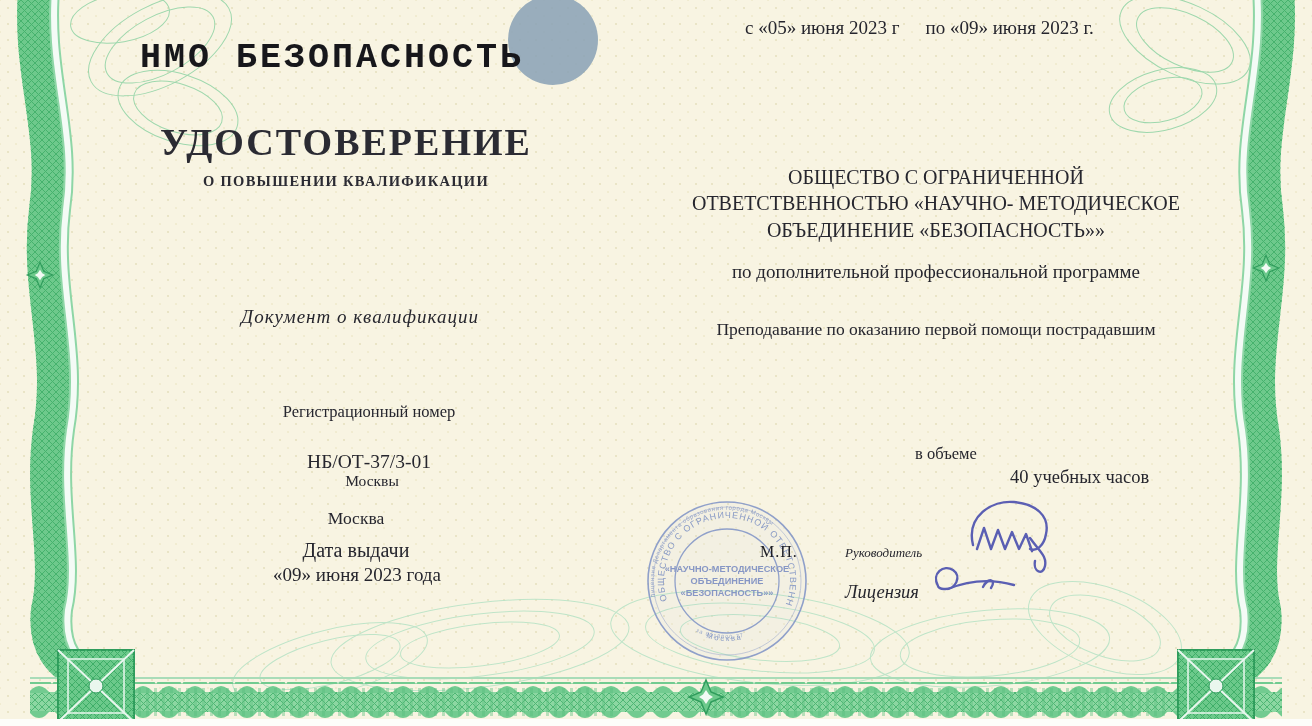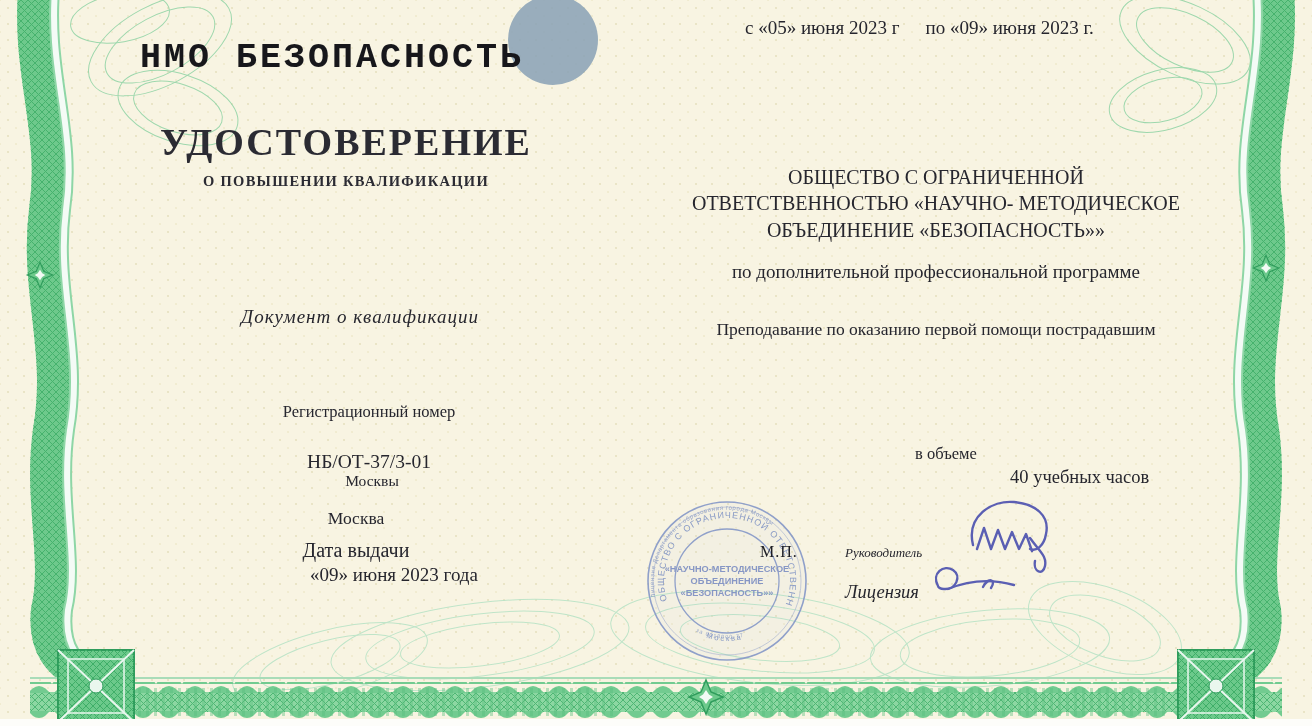--- a/index.html
+++ b/index.html
@@ -33,21 +33,21 @@
   .period-row{left:745px;top:17px;display:flex;gap:26px;font-size:19px;}
   .completed-note{left:936px;top:54px;font-size:17px;}
   .org-block{left:936px;top:164px;width:600px;font-size:20px;line-height:1.32;white-space:normal;}
   .program-note{left:936px;top:261px;font-size:19px;}
   .program-name{left:936px;top:319px;font-size:17.5px;}
   .reg-label{left:369px;top:402px;font-size:16.5px;}
   .reg-number{left:369px;top:451px;font-size:19.5px;text-align:right;}
   .city-label{left:372px;top:472px;font-size:15.5px;}
   .city-value{left:356px;top:508px;font-size:17.5px;}
   .date-label{left:356px;top:511px;font-size:20px;margin-top:28px;}
-  .date-value{left:357px;top:564px;font-size:19px;margin-left:37px;}
+  .date-value{left:357px;top:564px;font-size:19px;}
   .volume-label{left:915px;top:444px;font-size:16.5px;}
   .volume-value{left:1010px;top:467px;font-size:18.5px;}
   .mp-mark{left:760px;top:543px;font-size:16px;letter-spacing:1px;color:#1d1d24;z-index:3;}
   .head-label{left:845px;top:545px;font-style:italic;font-size:13px;}
   .secretary-label{left:845px;top:582px;font-style:italic;font-size:18.5px;}
   .scan-edge{left:0;right:0;bottom:0;height:7px;background:#fdfdfa;z-index:4;}
 </style>
 </head>
 <body>
 

